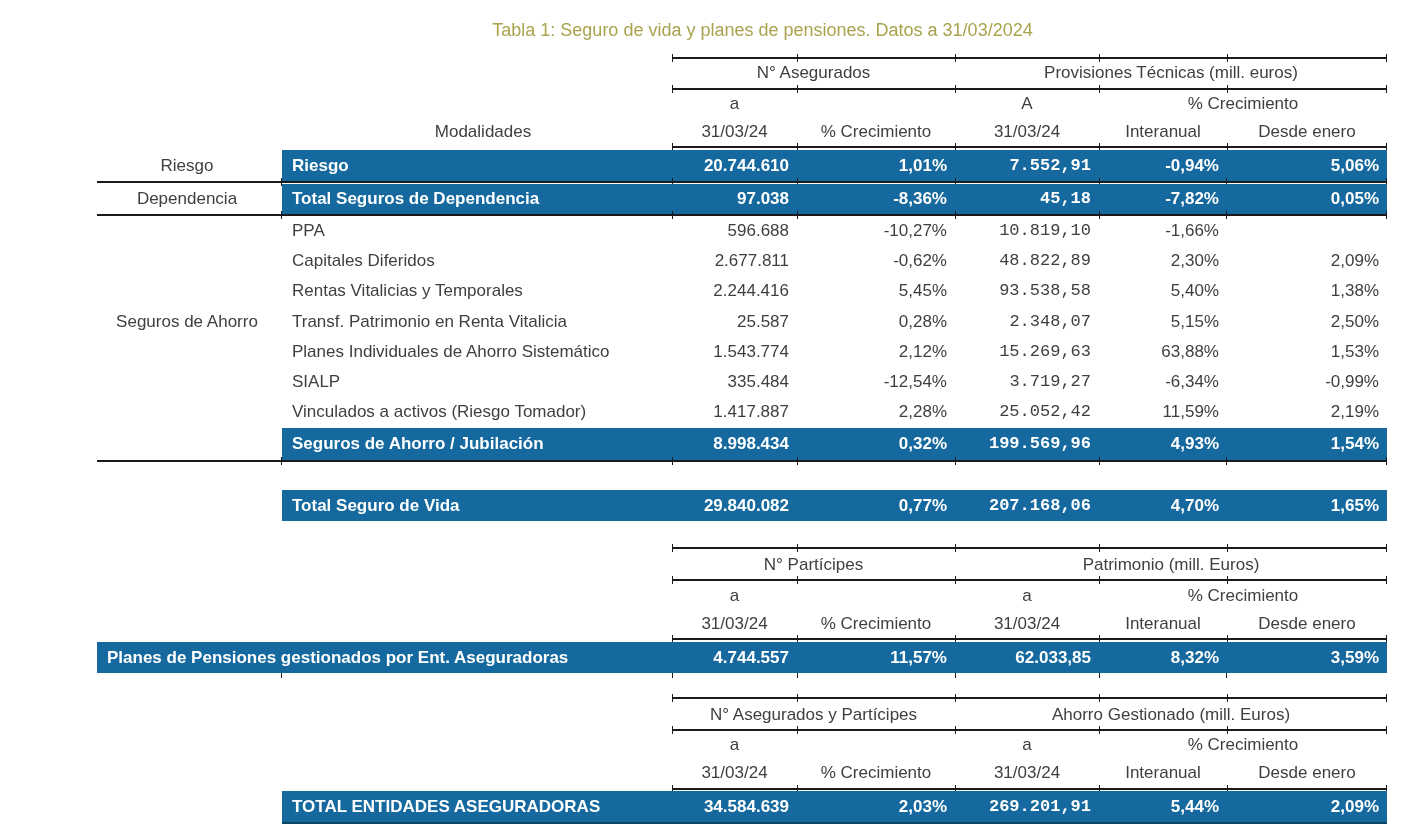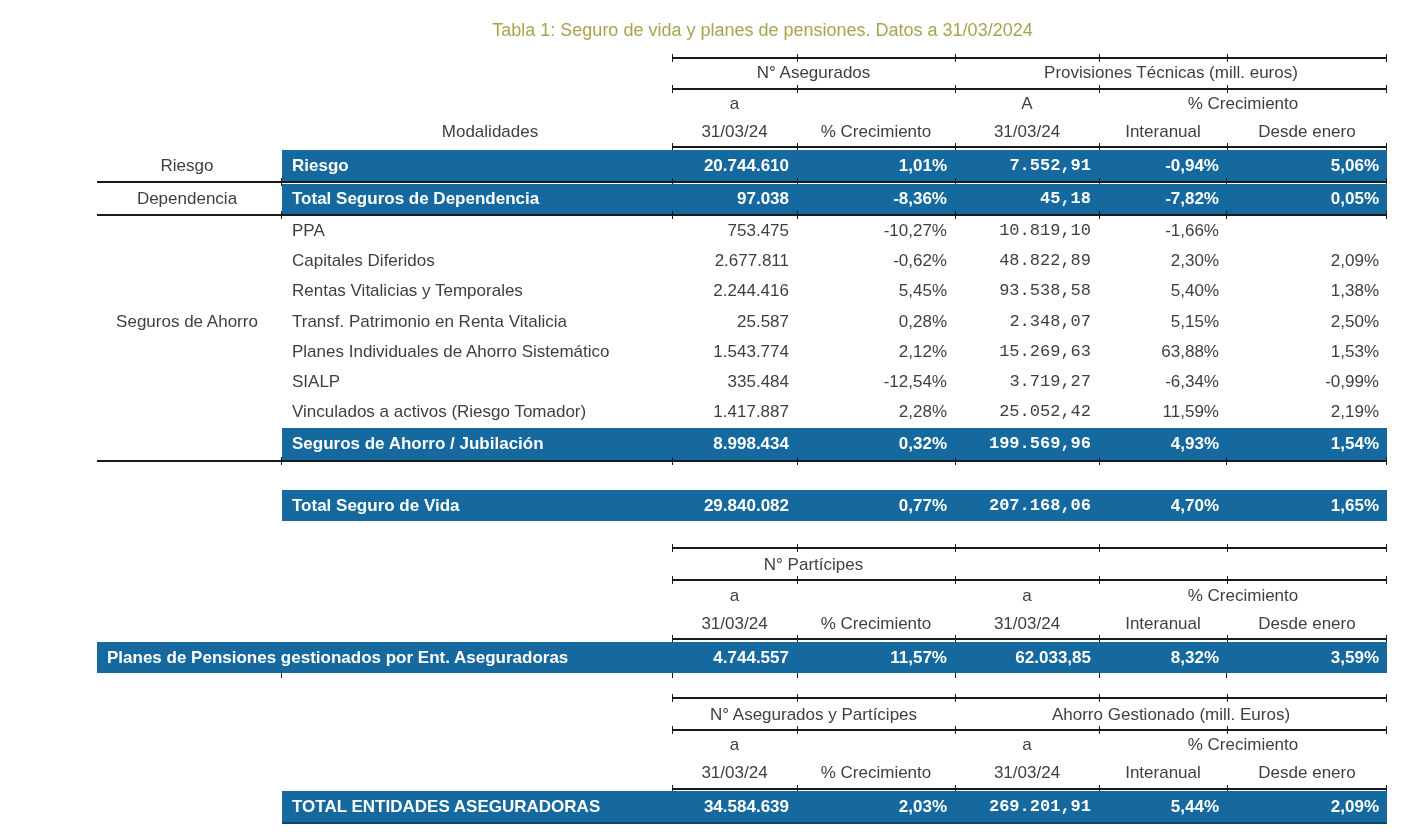--- a/index.html
+++ b/index.html
@@ -14,21 +14,21 @@
   .grp-l{left:575px;width:283px;}
   .grp-r{left:858px;width:432px;}
   .a0{left:575px;width:125px;}
   .a2{left:858px;width:144px;}
   .acr{left:1002px;width:288px;}
   .sc0{left:575px;width:125px;}
   .sc1{left:700px;width:158px;}
   .sc2{left:858px;width:144px;}
   .sc3{left:1002px;width:128px;}
   .sc4{left:1130px;width:160px;}
-  .smod{left:203px;width:380px;text-align:left;}
+  .smod{left:196px;width:380px;text-align:left;}
   
   .row{position:absolute;left:185px;width:1105px;font-size:17px;}
   .rowfull{position:absolute;left:0;width:1290px;font-size:17px;}
   .row span,.rowfull span{position:absolute;top:0;height:100%;display:block;}
   .blue{background:#15699e;color:#ffffff;font-weight:bold;}
   .cm{left:0;width:380px;padding-left:10px;text-align:left;}
   .cv0{left:390px;width:125px;}.cv1{left:515px;width:158px;}.cv2{left:673px;width:144px;font-family:Liberation Mono, monospace;}
   .cv3{left:817px;width:128px;}.cv4{left:945px;width:160px;}
   .fm{left:10px;width:555px;text-align:left;}
   .fv0{left:575px;width:125px;}.fv1{left:700px;width:158px;}.fv2{left:858px;width:144px;}
@@ -106,21 +106,21 @@
       <span class="cv2 num">45,18</span>
       <span class="cv3 num">-7,82%</span>
       <span class="cv4 num">0,05%</span>
     </div>
     <div class="fline" style="top:211px"></div>
 
     <div class="side" style="top:307px;height:30px;line-height:30px">Seguros de Ahorro</div>
 
     <div class="row" style="top:216px;height:30px;line-height:30px">
       <span class="cm">PPA</span>
-      <span class="cv0 num">753.475</span>
+      <span class="cv0 num">596.688</span>
       <span class="cv1 num">-10,27%</span>
       <span class="cv2 num">10.819,10</span>
       <span class="cv3 num">-1,66%</span>
     </div>
     <div class="row" style="top:246px;height:30px;line-height:30px">
       <span class="cm">Capitales Diferidos</span>
       <span class="cv0 num">2.677.811</span>
       <span class="cv1 num">-0,62%</span>
       <span class="cv2 num">48.822,89</span>
       <span class="cv3 num">2,30%</span>
@@ -182,20 +182,21 @@
       <span class="cv0 num">29.840.082</span>
       <span class="cv1 num">0,77%</span>
       <span class="cv2 num">207.168,06</span>
       <span class="cv3 num">4,70%</span>
       <span class="cv4 num">1,65%</span>
     </div>
 
     <div class="rline" style="top:544px"></div>
     <div class="hrow" style="top:551px;height:28px;line-height:28px">
       <span class="grp-l">N° Partícipes</span>
+      <span class="grp-r">Patrimonio (mill. Euros)</span>
     </div>
     <div class="rline" style="top:576px"></div>
     <div class="hrow" style="top:584px;height:24px;line-height:24px">
       <span class="a0">a</span>
       <span class="a2">a</span>
       <span class="acr">% Crecimiento</span>
     </div>
     <div class="hrow" style="top:611px;height:26px;line-height:26px">
       <span class="sc0">31/03/24</span>
       <span class="sc1">% Crecimiento</span>

